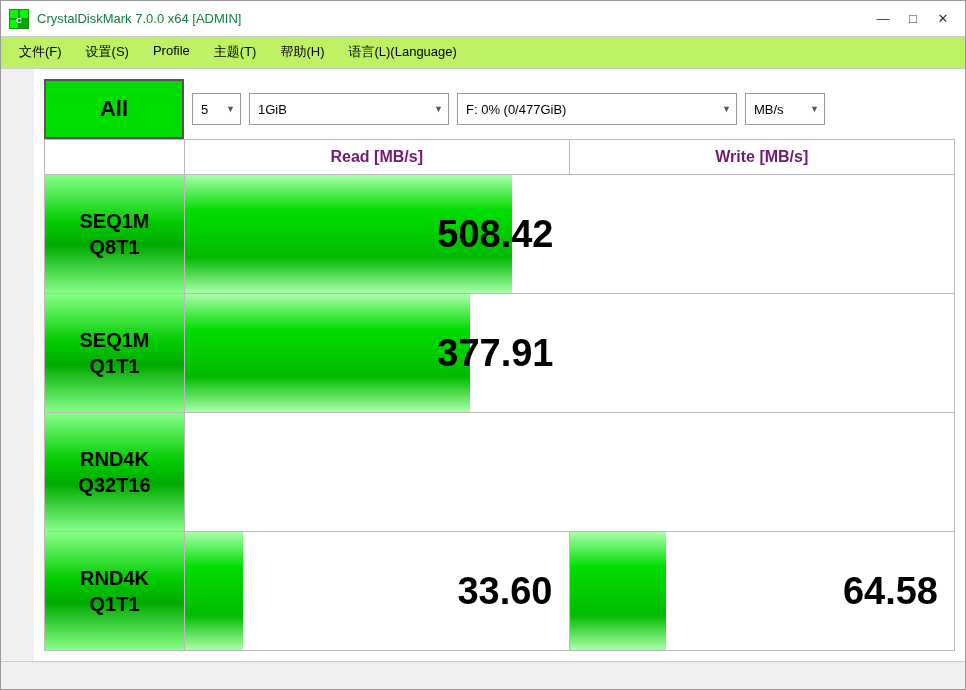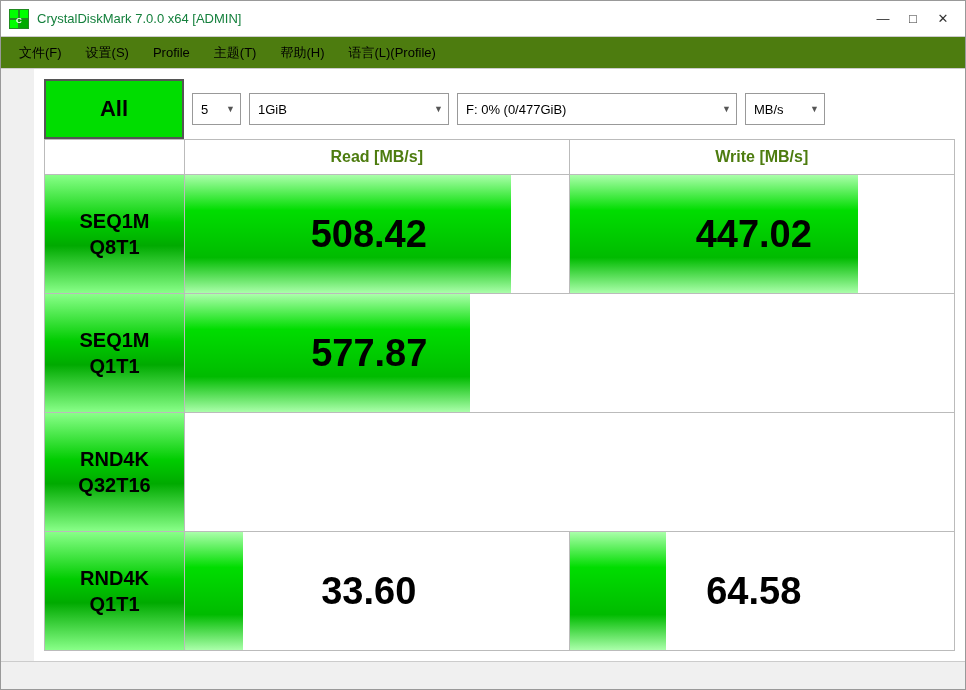--- a/index.html
+++ b/index.html
@@ -65,23 +65,23 @@
       cursor: pointer;
       display: flex;
       align-items: center;
       justify-content: center;
       font-size: 13px;
       color: #333;
     }
 
     
     .menu-bar {
-      background: #4d7c0f;
-      display: flex;
-      align-items: center;
+      background: #bef264;
+      display: flex;
+      align-items: flex-start;
       padding: 2px 8px;
       height: 32px;
       border-bottom: 1px solid #ccc;
       gap: 4px;
     }
 
     .menu-item {
       padding: 4px 10px;
       font-size: 13px;
       cursor: pointer;
@@ -180,21 +180,21 @@
       display: grid;
       grid-template-columns: 140px 1fr 1fr;
       border-bottom: 1px solid #bbb;
     }
 
     .header-cell {
       padding: 8px 0;
       text-align: center;
       font-size: 16px;
       font-weight: bold;
-      color: #4d7c0f;
+      color: #701a75;
       border-right: 1px solid #bbb;
     }
 
     .header-cell:last-child {
       border-right: none;
     }
 
     .header-cell.empty {
       background: #fff;
     }
@@ -219,21 +219,21 @@
       font-weight: bold;
       color: #000;
       text-align: center;
       border-right: 1px solid #bbb;
       line-height: 1.3;
     }
 
     .row-value {
       display: flex;
       align-items: center;
-      justify-content: center;
+      justify-content: flex-end;
       padding-right: 16px;
       position: relative;
       border-right: 1px solid #bbb;
       overflow: hidden;
     }
 
     .row-value:last-child {
       border-right: none;
     }
 
@@ -288,21 +288,21 @@
       <button class="title-btn close">✕</button>
     </div>
   </div>
 
   <div class="menu-bar">
     <div class="menu-item">文件(F)</div>
     <div class="menu-item">设置(S)</div>
     <div class="menu-item">Profile</div>
     <div class="menu-item">主题(T)</div>
     <div class="menu-item">帮助(H)</div>
-    <div class="menu-item">语言(L)(Profile)</div>
+    <div class="menu-item">语言(L)(Language)</div>
   </div>
 
   <div class="main-content">
 
     <div class="toolbar">
       <button class="all-btn">All</button>
 
       <div class="select-wrapper">
         <select class="select-control">
           <option>1</option>
@@ -353,33 +353,29 @@
       </div>
 
       <div class="table-row">
         <div class="row-label">
           <span>SEQ1M<br>Q8T1</span>
         </div>
         <div class="row-value">
           <div class="value-bar" style="width:85%"></div>
           <span class="value-text">508.42</span>
         </div>
-        <div class="row-value">
-          <div class="value-bar" style="width:75%"></div>
-          <span class="value-text">447.02</span>
-        </div>
       </div>
 
       <div class="table-row">
         <div class="row-label">
           <span>SEQ1M<br>Q1T1</span>
         </div>
         <div class="row-value">
           <div class="value-bar" style="width:74%"></div>
-          <span class="value-text">577.87</span>
+          <span class="value-text">377.91</span>
         </div>
       </div>
 
       <div class="table-row">
         <div class="row-label">
           <span>RND4K<br>Q32T16</span>
         </div>
       </div>
 
       <div class="table-row">

